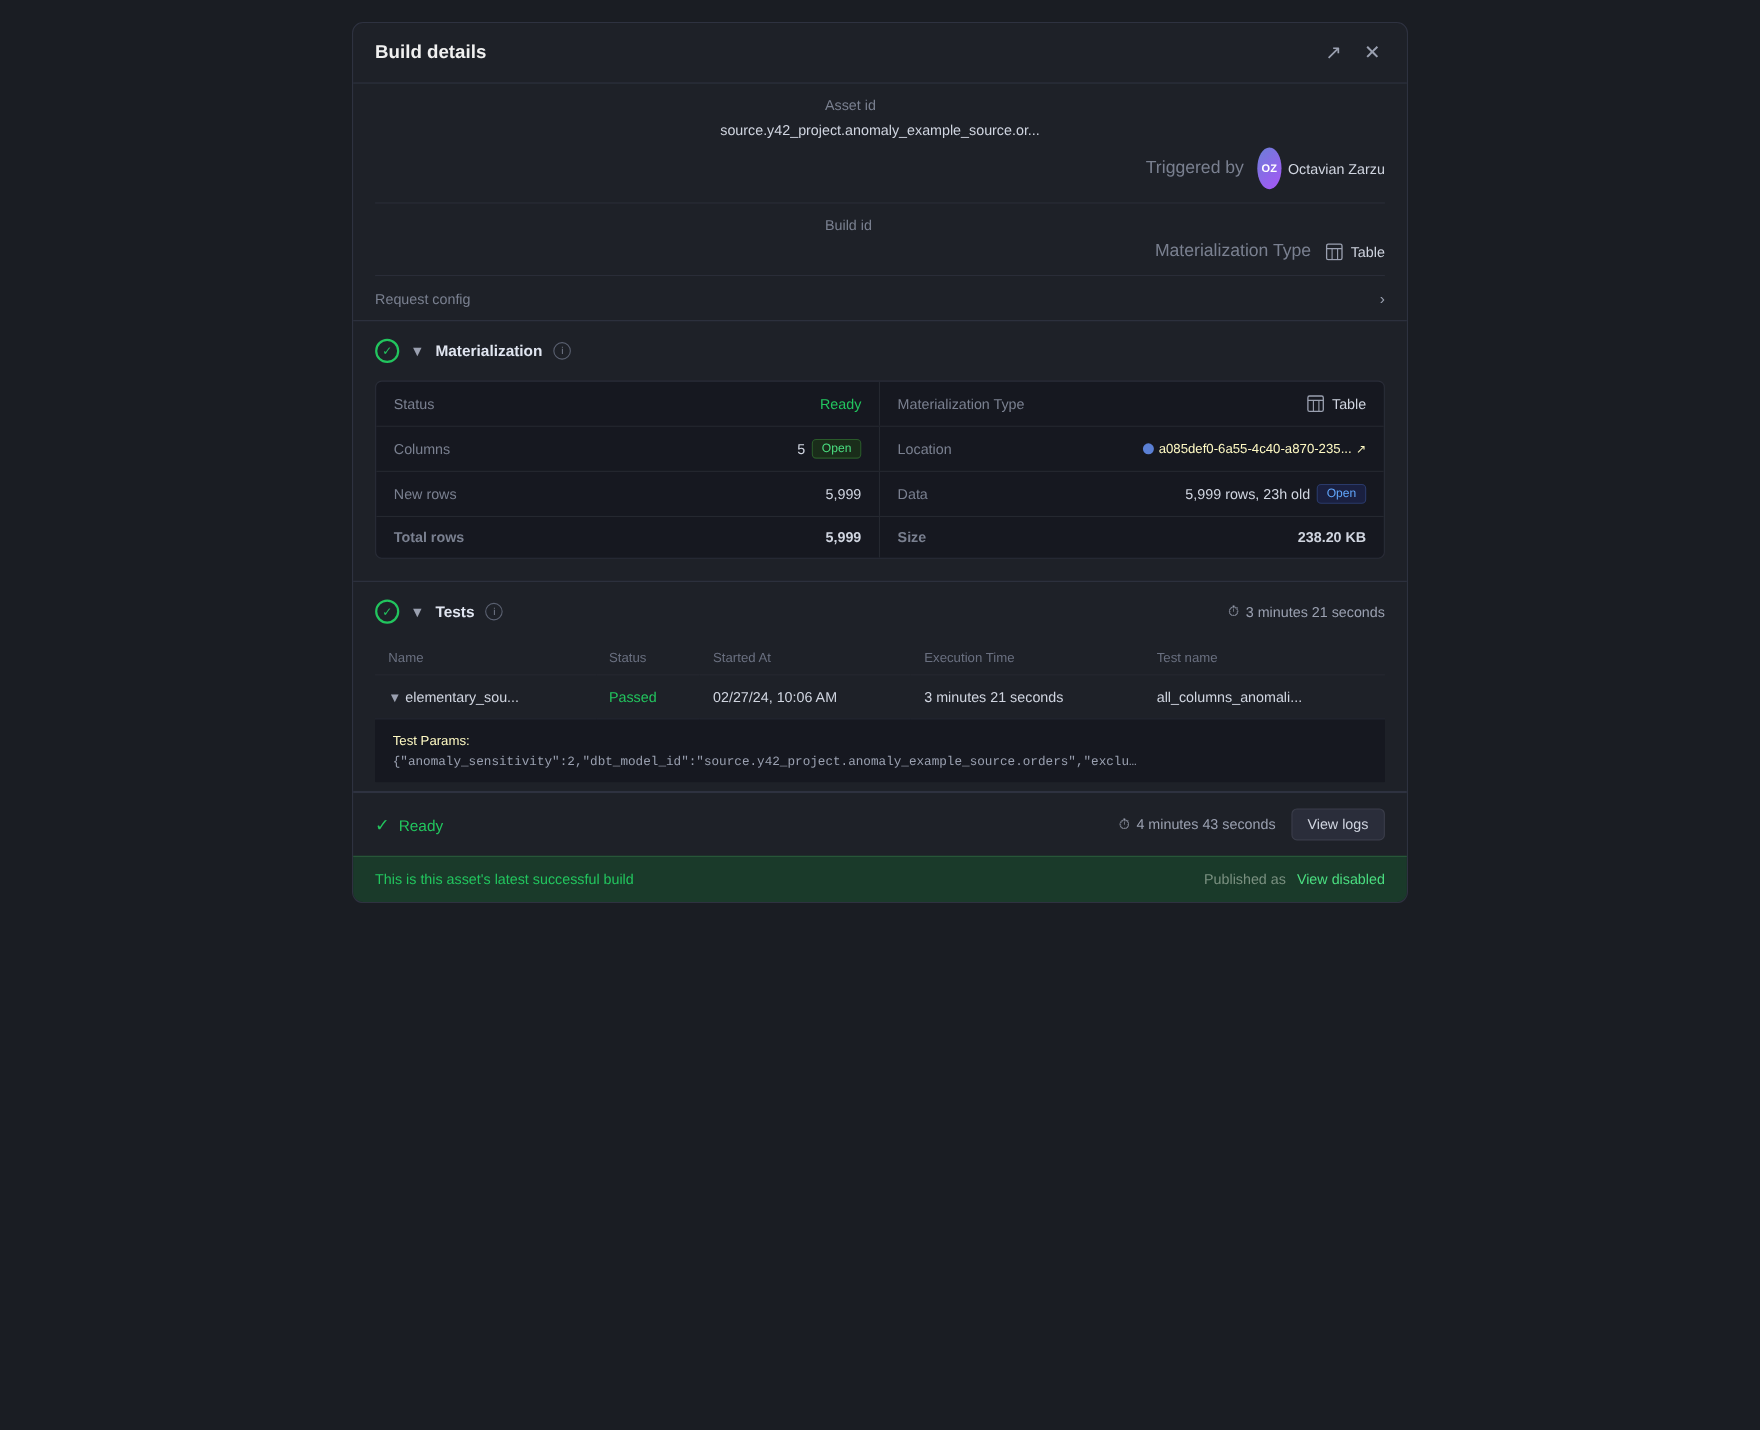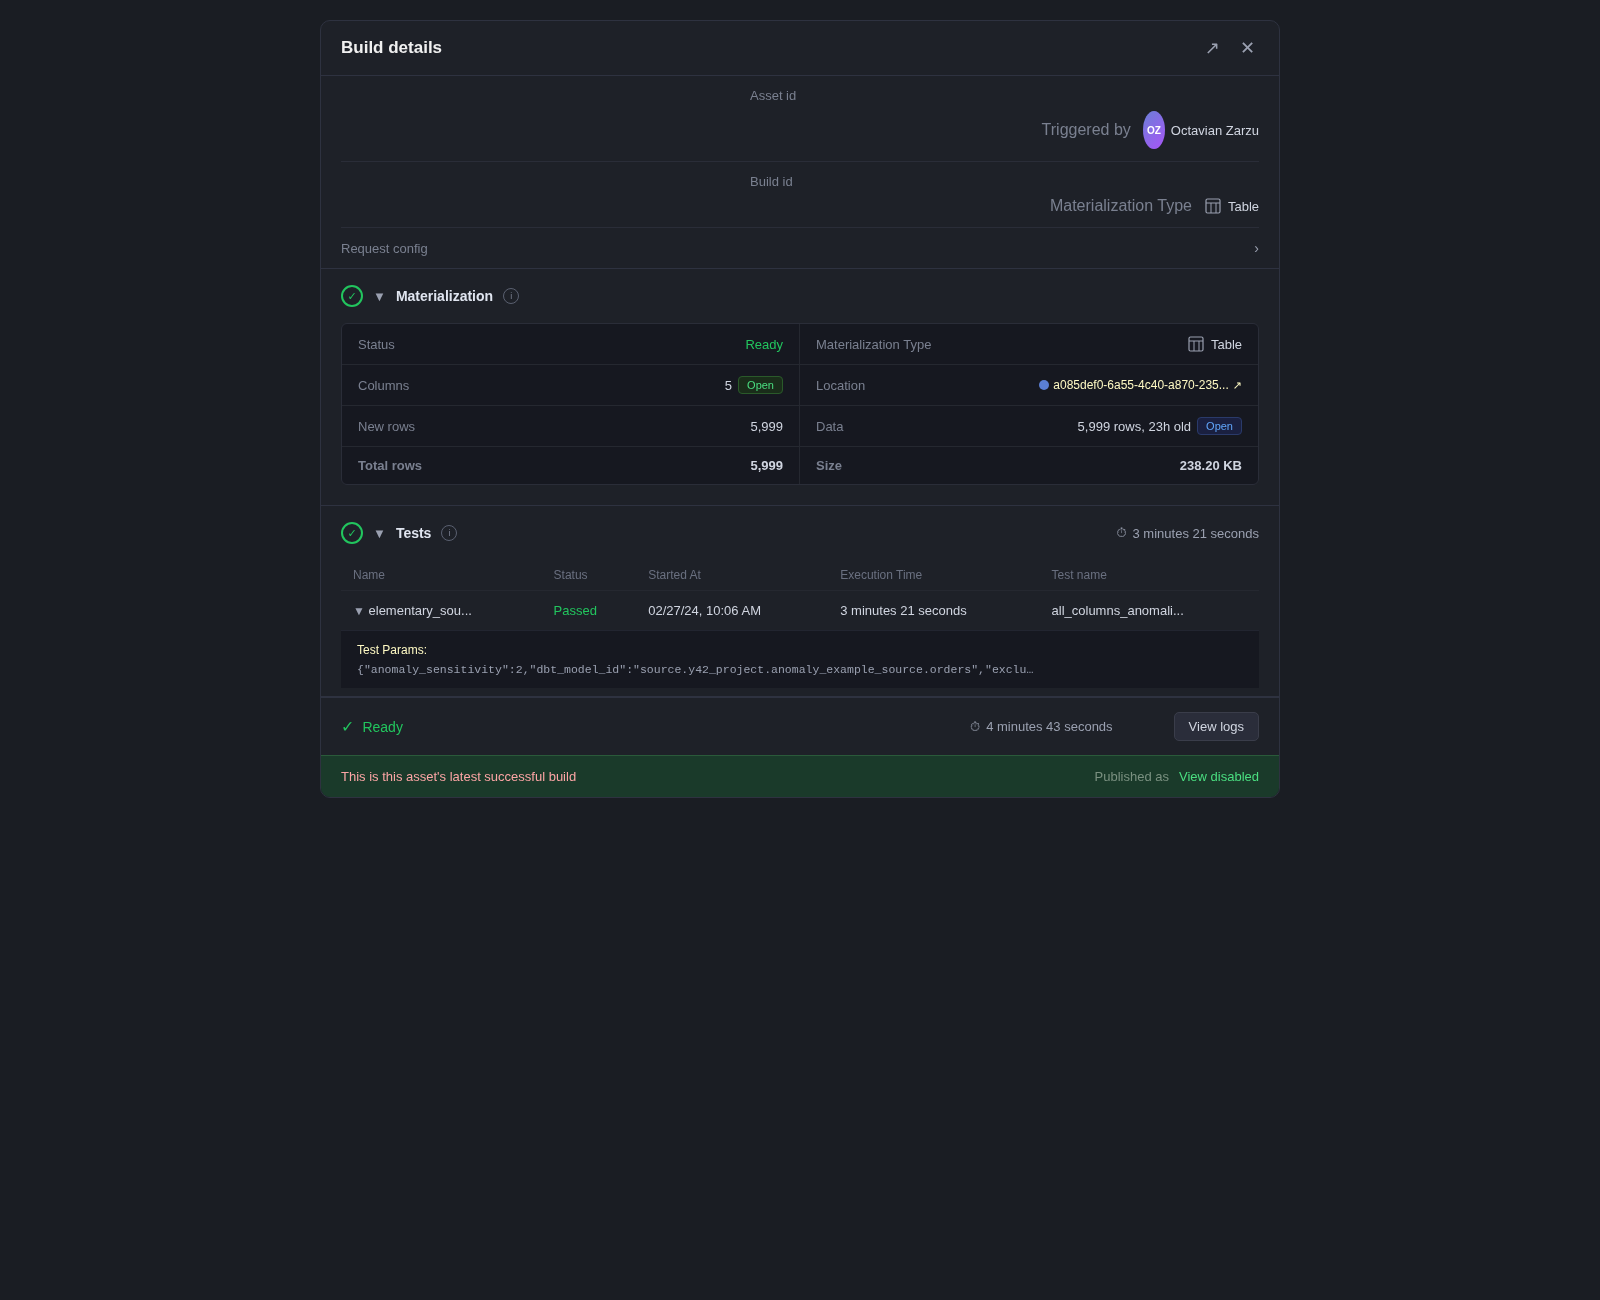--- a/index.html
+++ b/index.html
@@ -331,34 +331,33 @@
       font-size: 13px;
     }
     .view-logs-btn {
       background: #2a2d3a;
       border: 1px solid #3a3d4a;
       color: #d0d5e0;
       font-size: 13px;
       padding: 6px 14px;
       border-radius: 5px;
       cursor: pointer;
-      margin-left: 47px;
     }
 
     
     .bottom-banner {
       background: #1a3a2a;
       border-top: 1px solid #2a5a3a;
       padding: 13px 20px;
       display: flex;
       align-items: center;
       justify-content: space-between;
     }
     .banner-text {
-      color: #fca5a5;
+      color: #22c55e;
       font-size: 13px;
     }
     .banner-right {
       display: flex;
       align-items: center;
       gap: 10px;
       font-size: 13px;
     }
     .banner-published-label {
       color: #7a9080;
@@ -381,20 +380,21 @@
     <span class="modal-title">Build details</span>
     <div class="modal-header-actions">
       <button class="icon-btn" title="Expand">↗</button>
       <button class="icon-btn" title="Close">✕</button>
     </div>
   </div>
 
   <div class="meta-section">
     <div class="meta-row">
       <span class="meta-label">Asset id</span>
+      <span class="meta-value">source.y42_project.anomaly_example_source.or...</span>
       <div class="meta-right">
         <span class="meta-right-label">Triggered by</span>
         <span class="meta-right-value">
           <span class="avatar">OZ</span>
           <span>Octavian Zarzu</span>
         </span>
       </div>
     </div>
     <div class="meta-row">
       <span class="meta-label">Build id</span>

